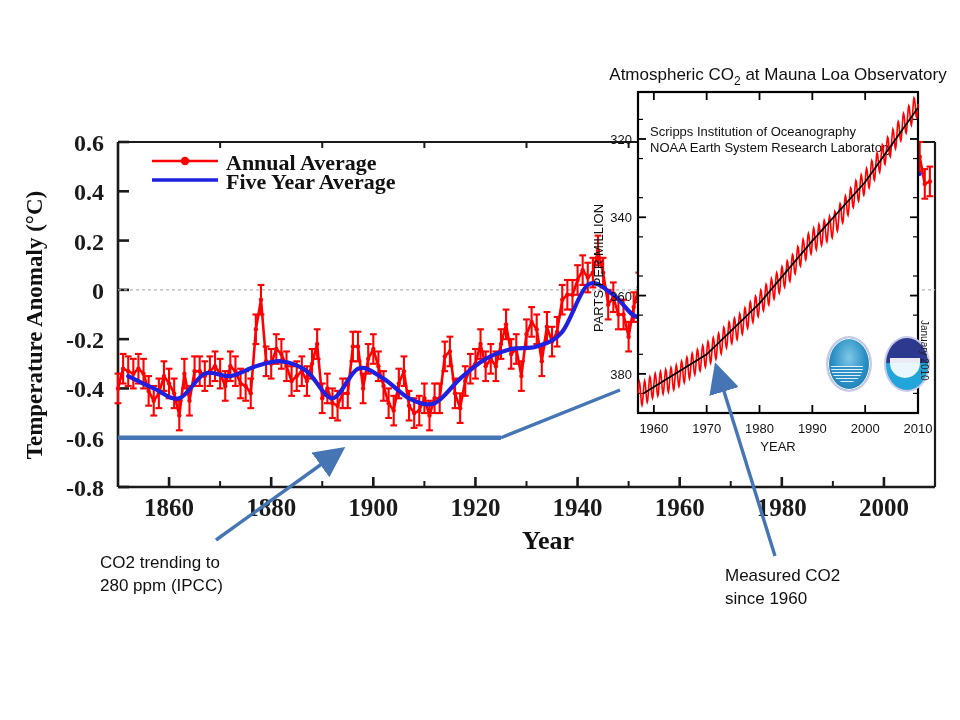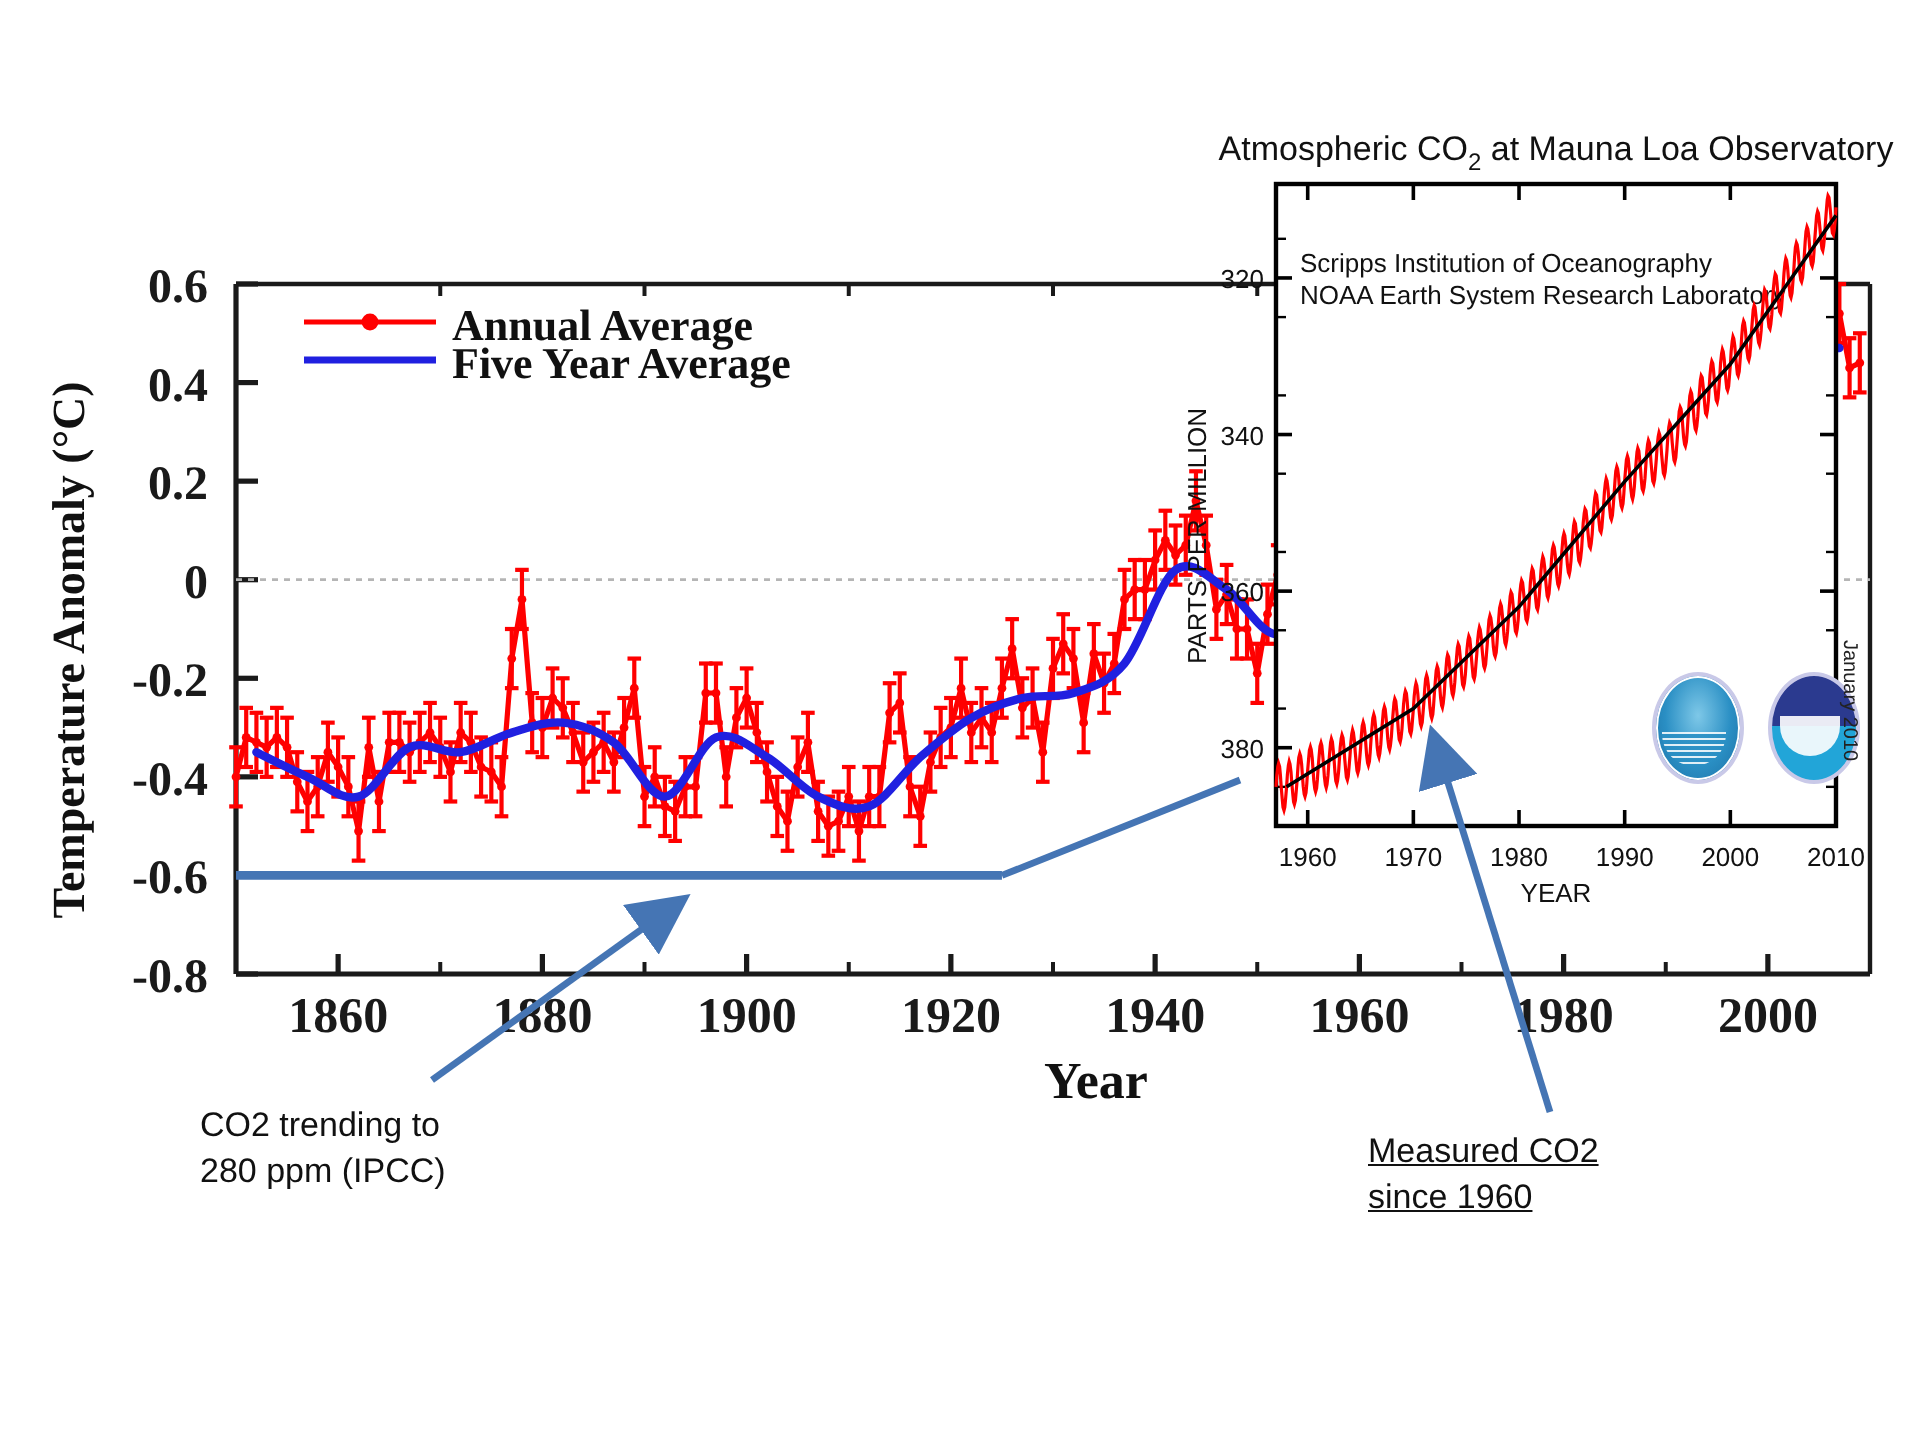--- a/index.html
+++ b/index.html
@@ -806,14 +806,14 @@
             background:linear-gradient(#2b3a8f 0 48%, #22a5d8 48% 100%);
             border:2px solid #c9c9e8;"></div>
 <div class="logo" style="left:890px;top:358px;width:30px;height:20px;border-radius:0 0 15px 15px;
             background:#ffffff;opacity:.9;"></div>
 
 <div class="abs" style="left:930px;top:320px;transform:rotate(90deg);transform-origin:left top;
             font-size:10px;color:#222;white-space:nowrap;">January 2010</div>
 
 <div class="ann-text" style="left:100px;top:552px;">CO2 trending to
 280 ppm (IPCC)</div>
-<div class="ann-text" style="left:684px;top:565px;text-decoration:underline;">Measured CO2
+<div class="ann-text" style="left:725px;top:565px;">Measured CO2
 since 1960</div>
 
 </body></html>

